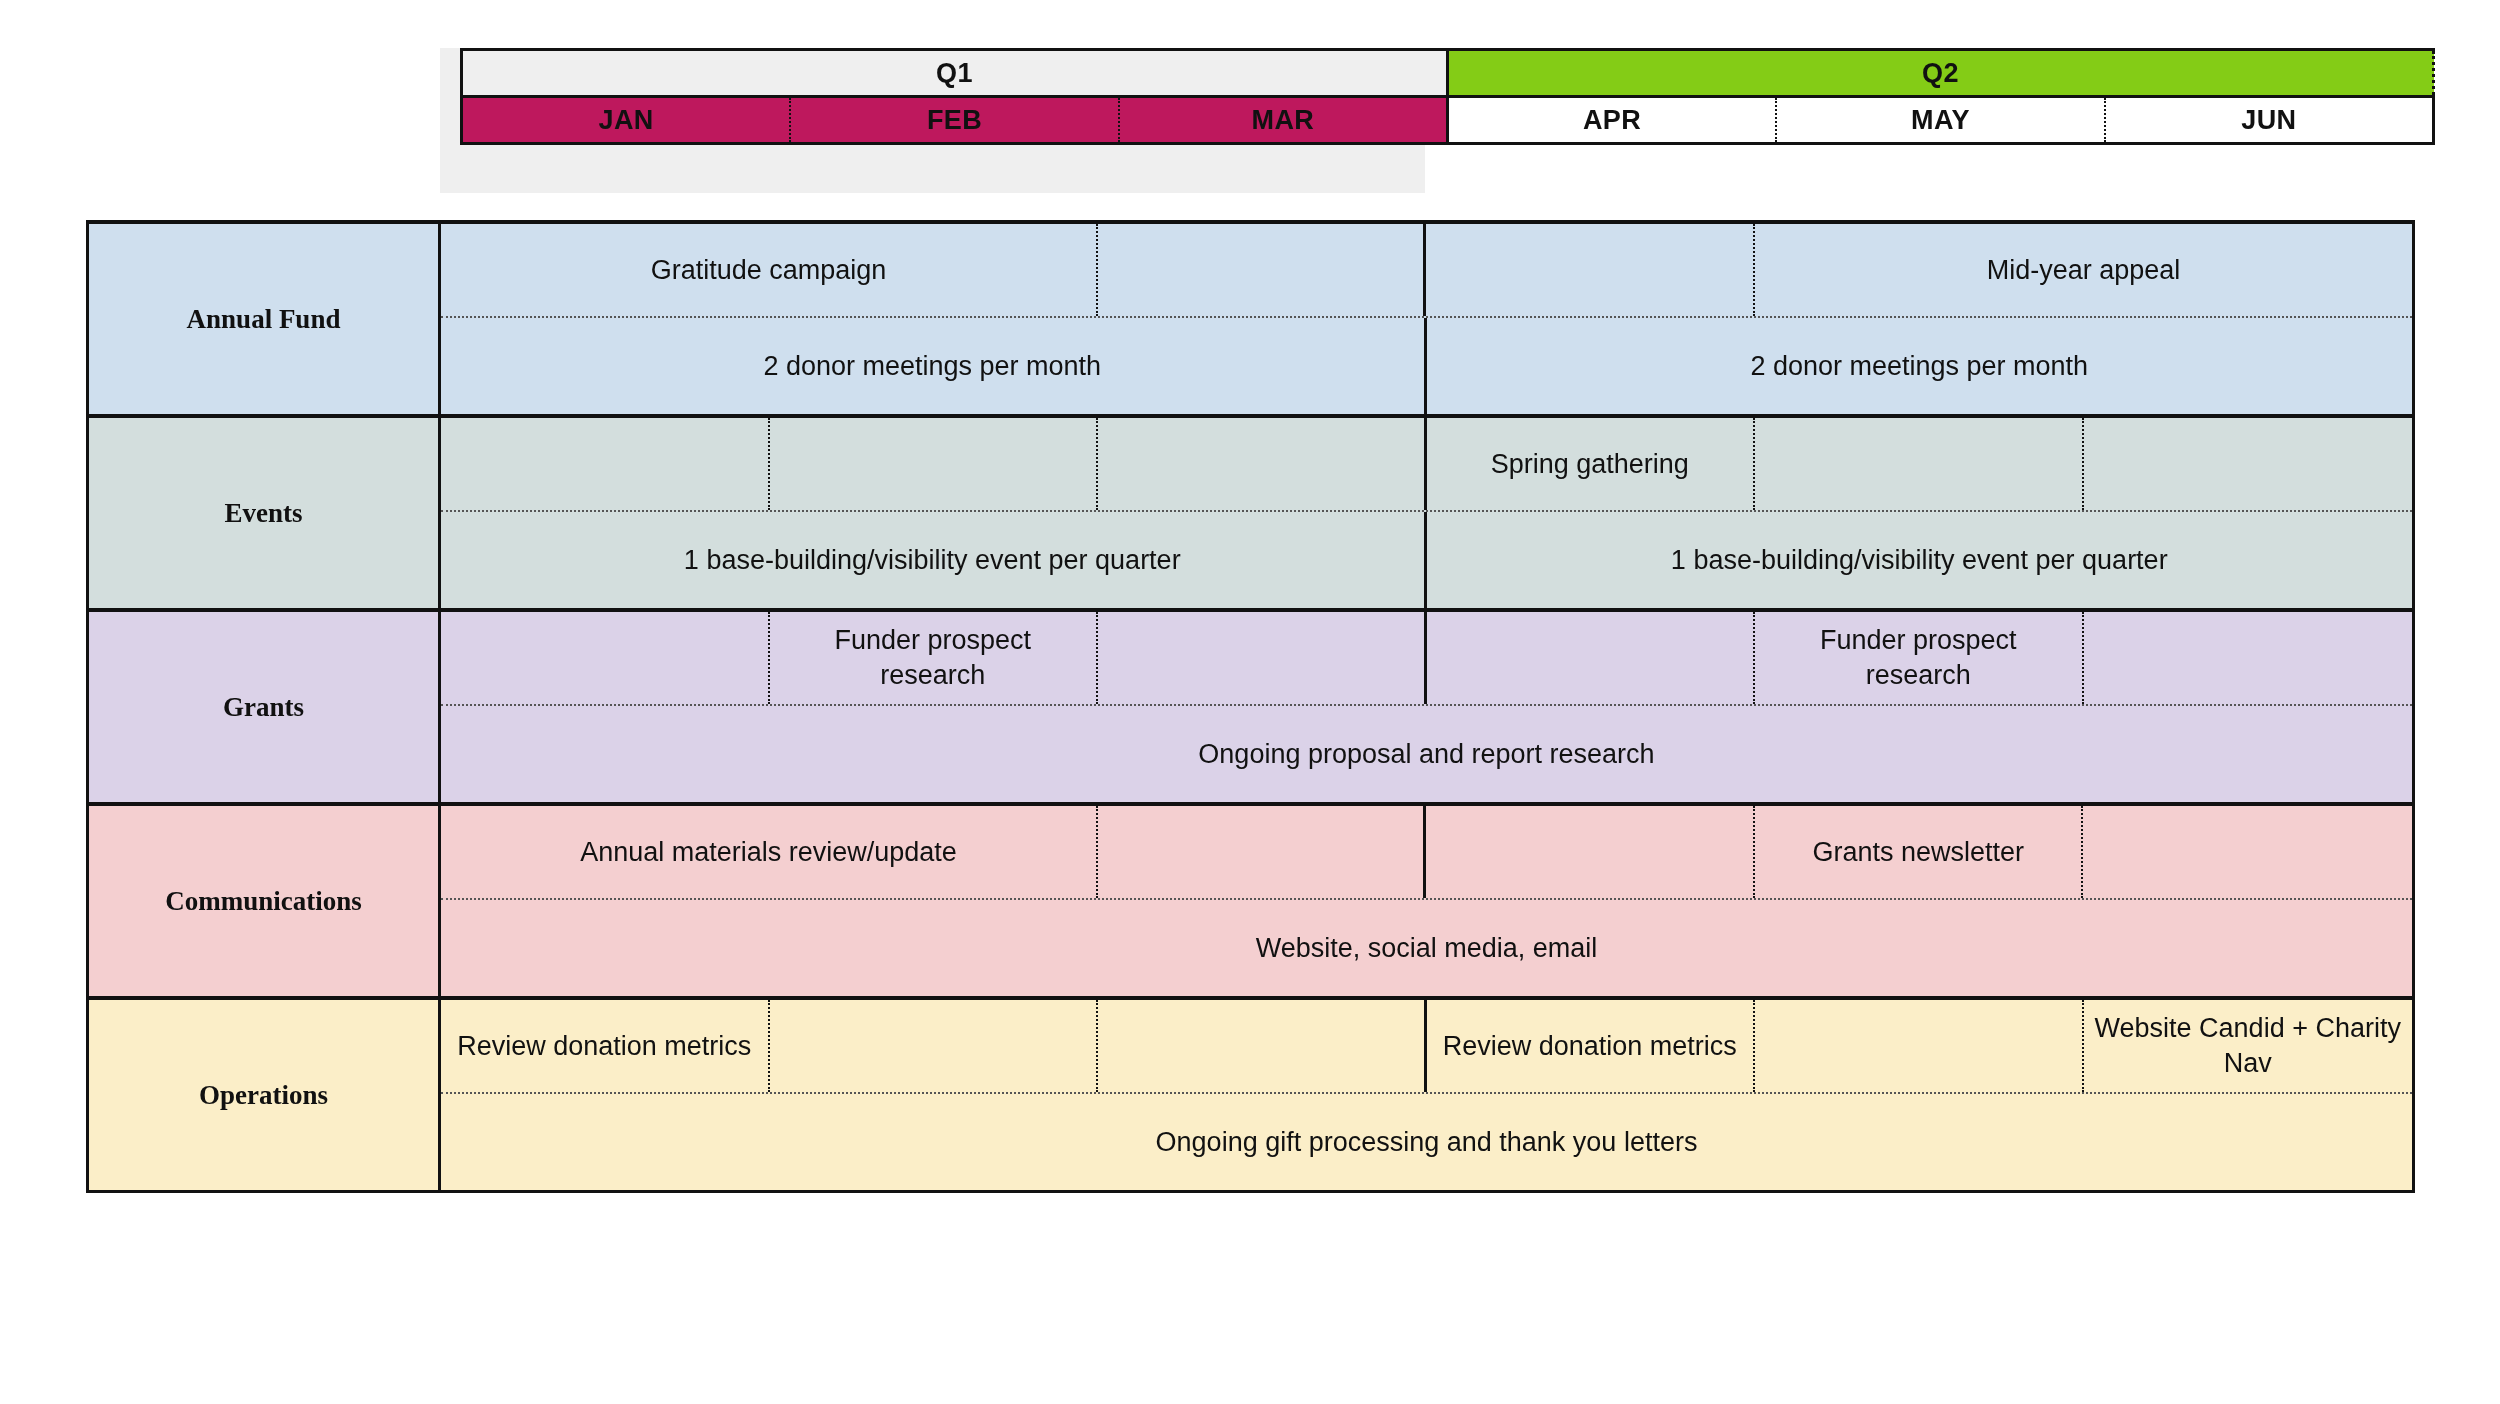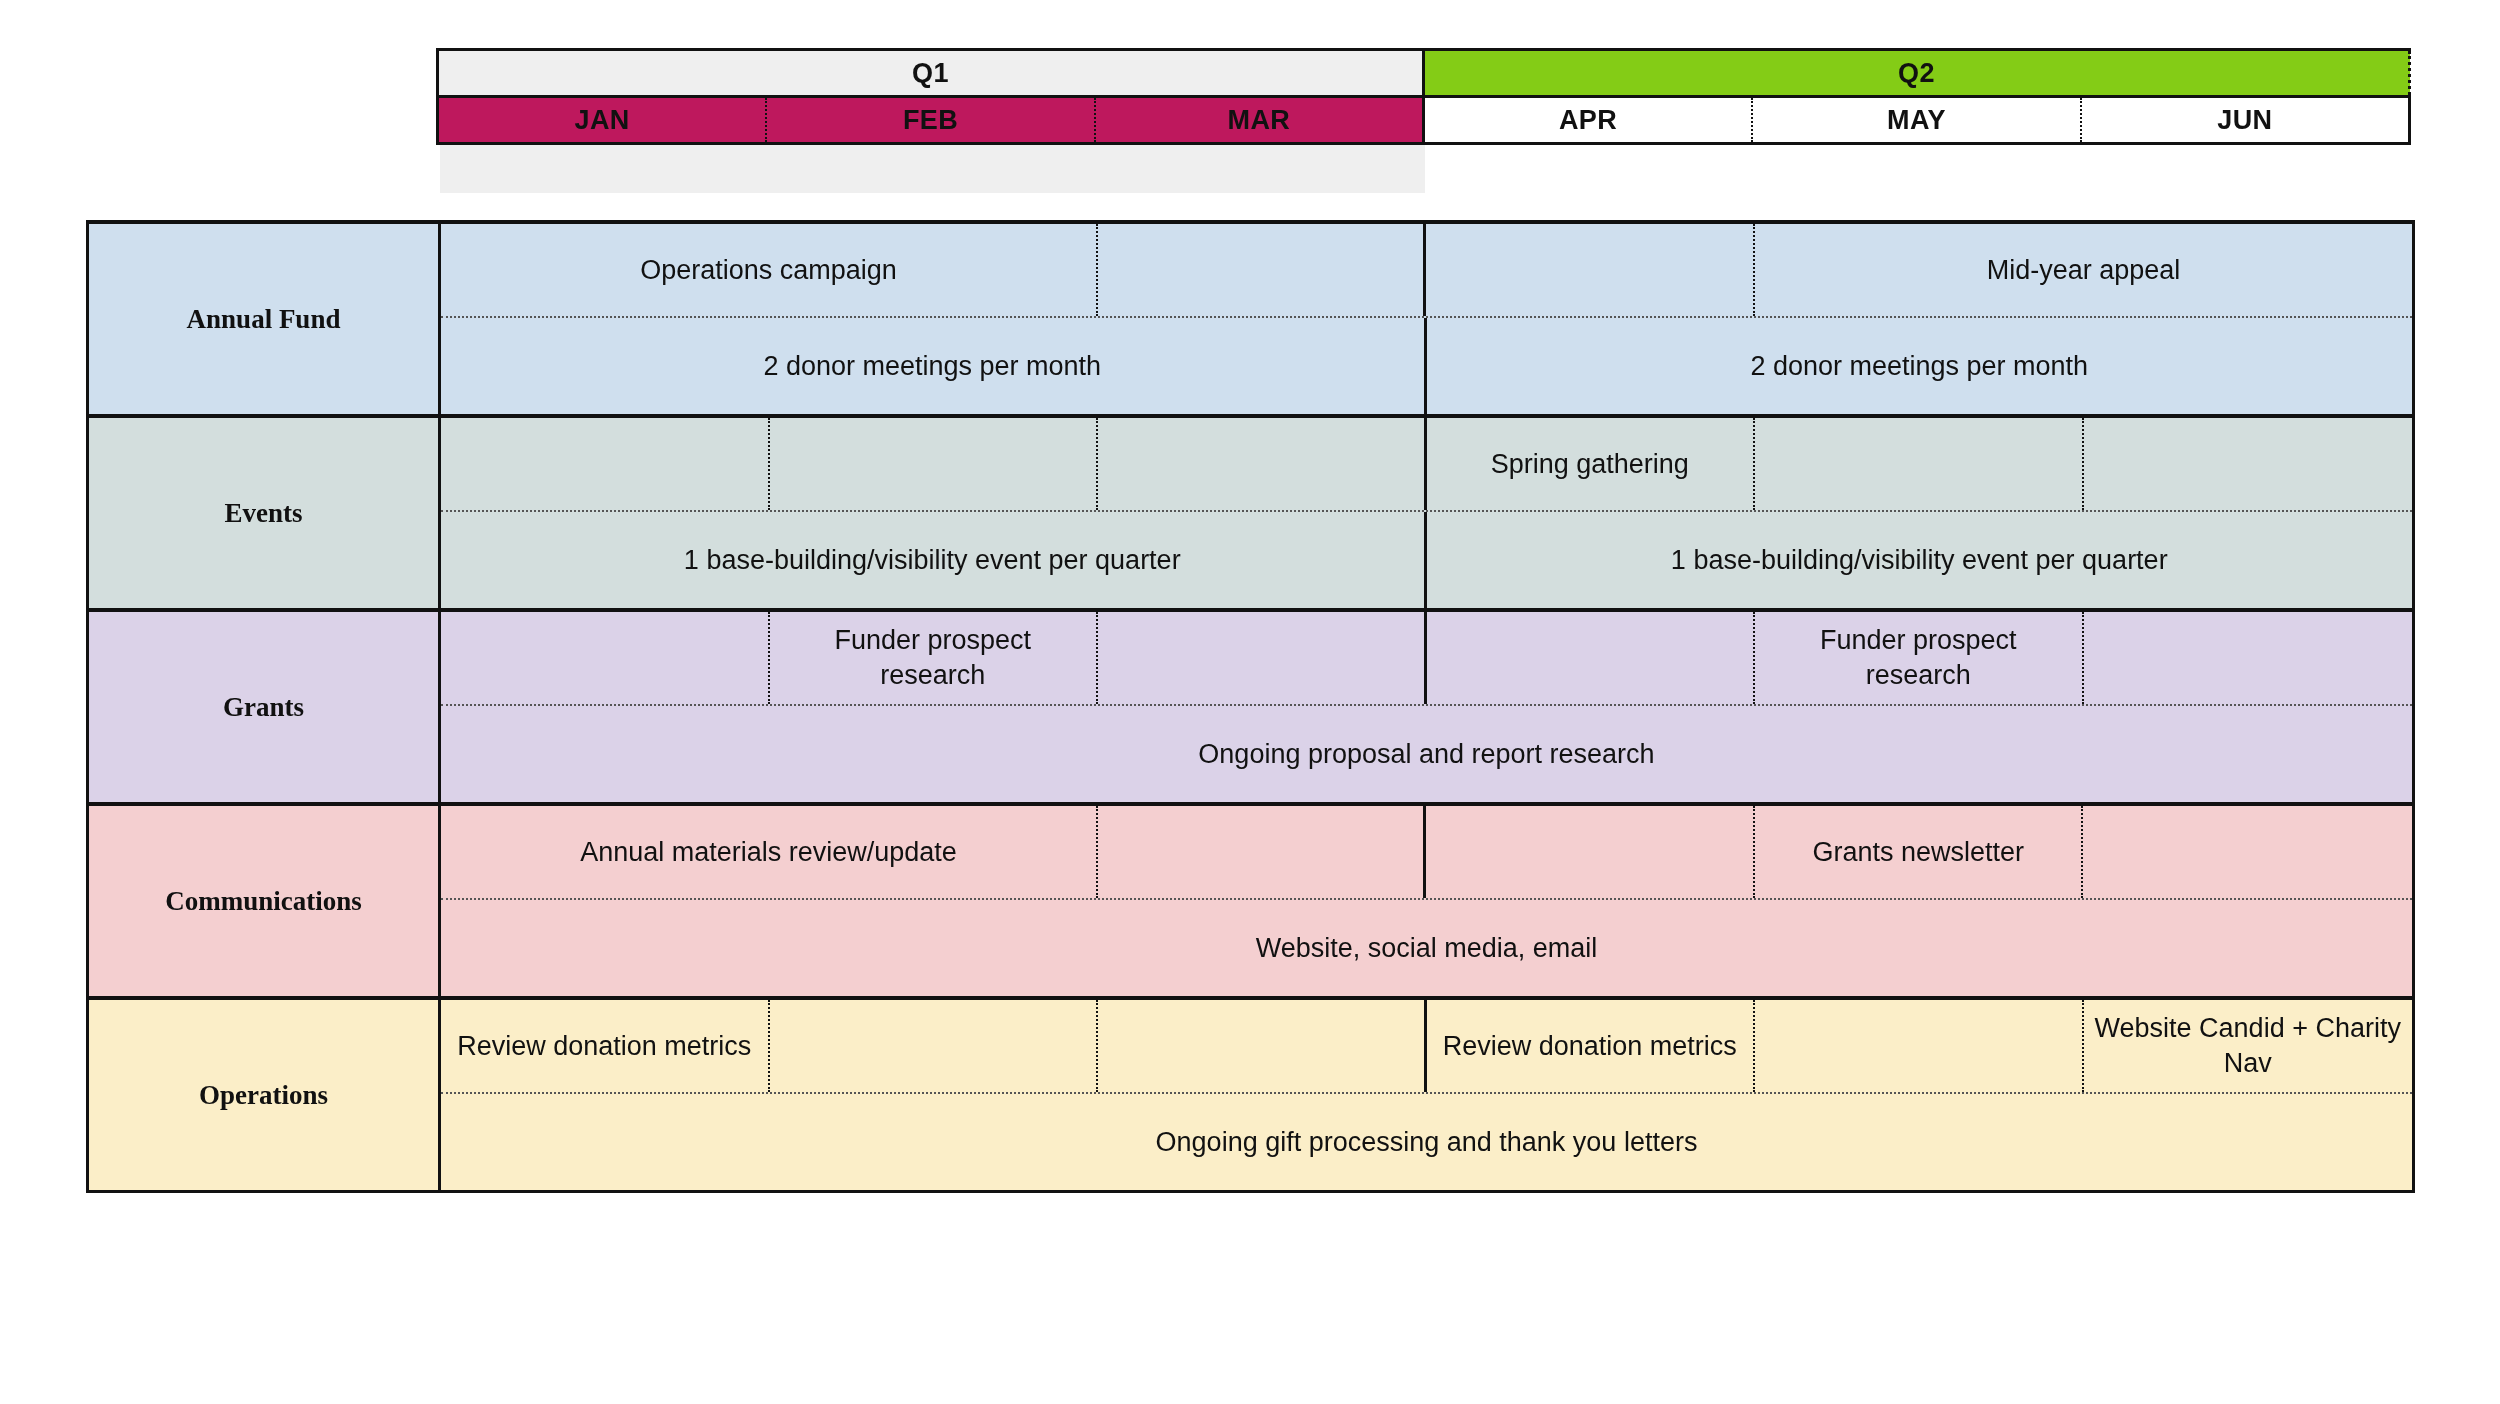--- a/index.html
+++ b/index.html
@@ -31,21 +31,21 @@
     top: 48px;
     width: 985px;
     height: 145px;
     background: #efefef;
     z-index: 0;
   }
 
   
   .header-table {
     position: absolute;
-    left: 436px;
+    left: 460px;
     top: 48px;
     width: 1975px;
     border-collapse: collapse;
     table-layout: fixed;
     z-index: 2;
   }
   .header-table td {
     padding: 0;
     height: 44px;
     text-align: center;
@@ -175,21 +175,21 @@
         <td class="m-cell q2 last-q">JUN</td>
       </tr>
     </tbody>
   </table>
 
   <div class="grid" id="grid">
       <div class="row tint-annual">
         <div class="row-label">Annual Fund</div>
         <div class="row-body">
           <div class="sub-row top">
-            <div class="cell w2">Operations campaign</div>
+            <div class="cell w2">Gratitude campaign</div>
             <div class="cell w1 qsplit"></div>
             <div class="cell w1"></div>
             <div class="cell w2 last">Mid-year appeal</div>
           </div>
           <div class="sub-row bottom">
             <div class="cell w3 qsplit">2 donor meetings per month</div>
             <div class="cell w3 last">2 donor meetings per month</div>
           </div>
         </div>
       </div>

